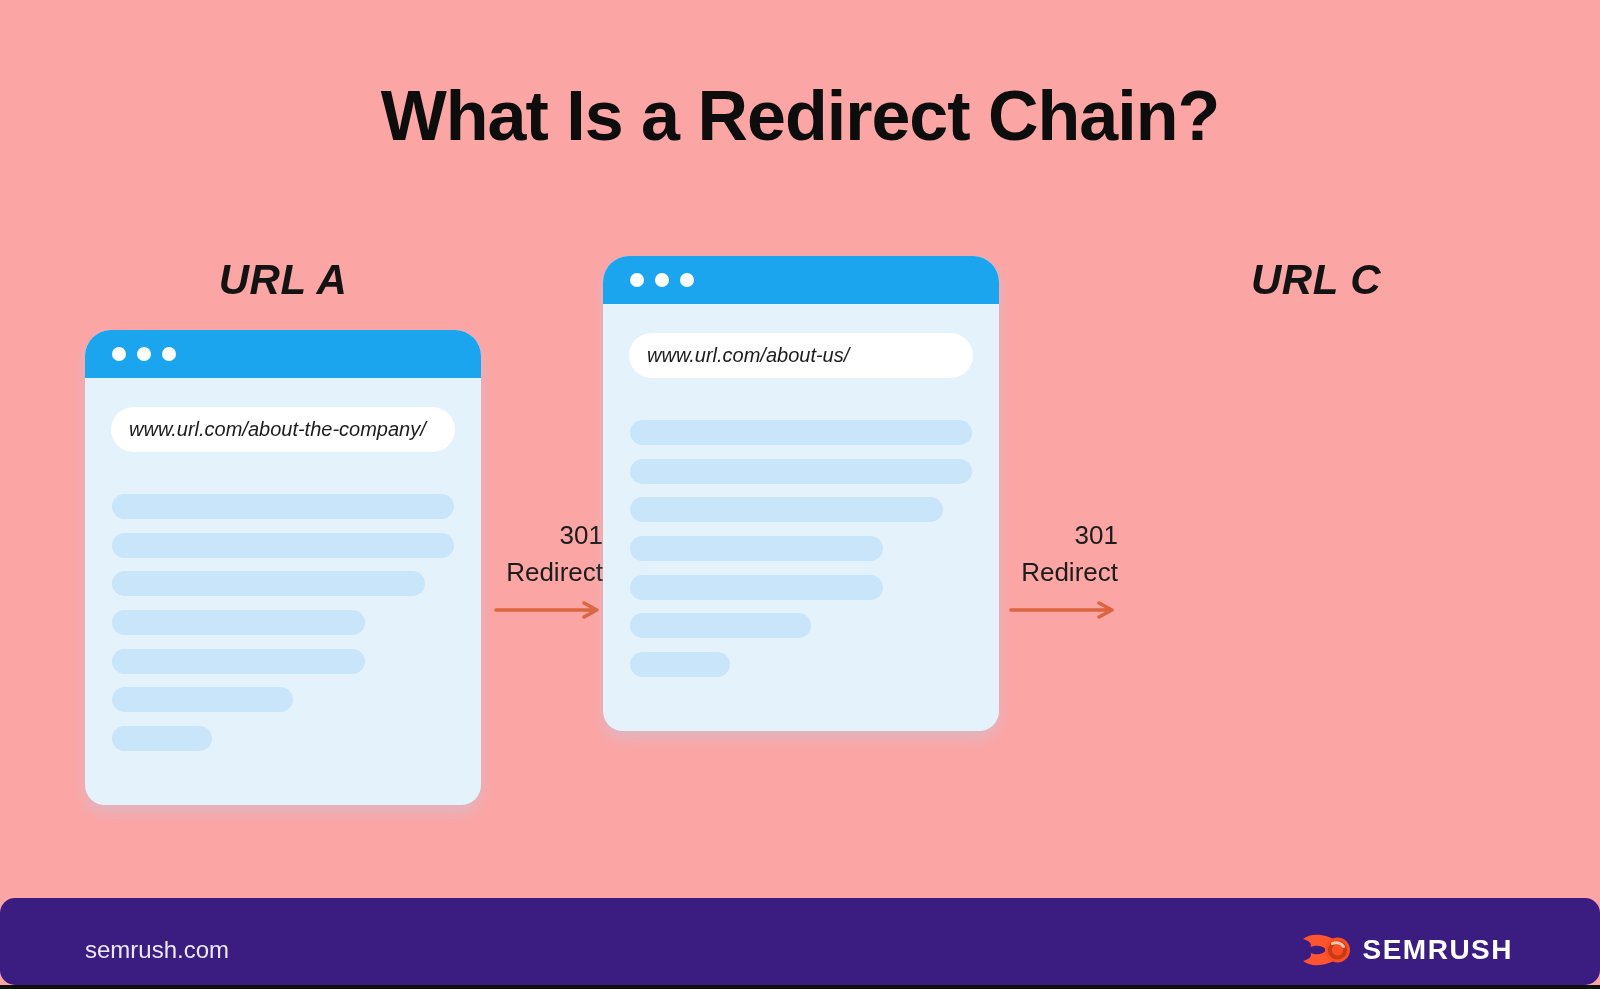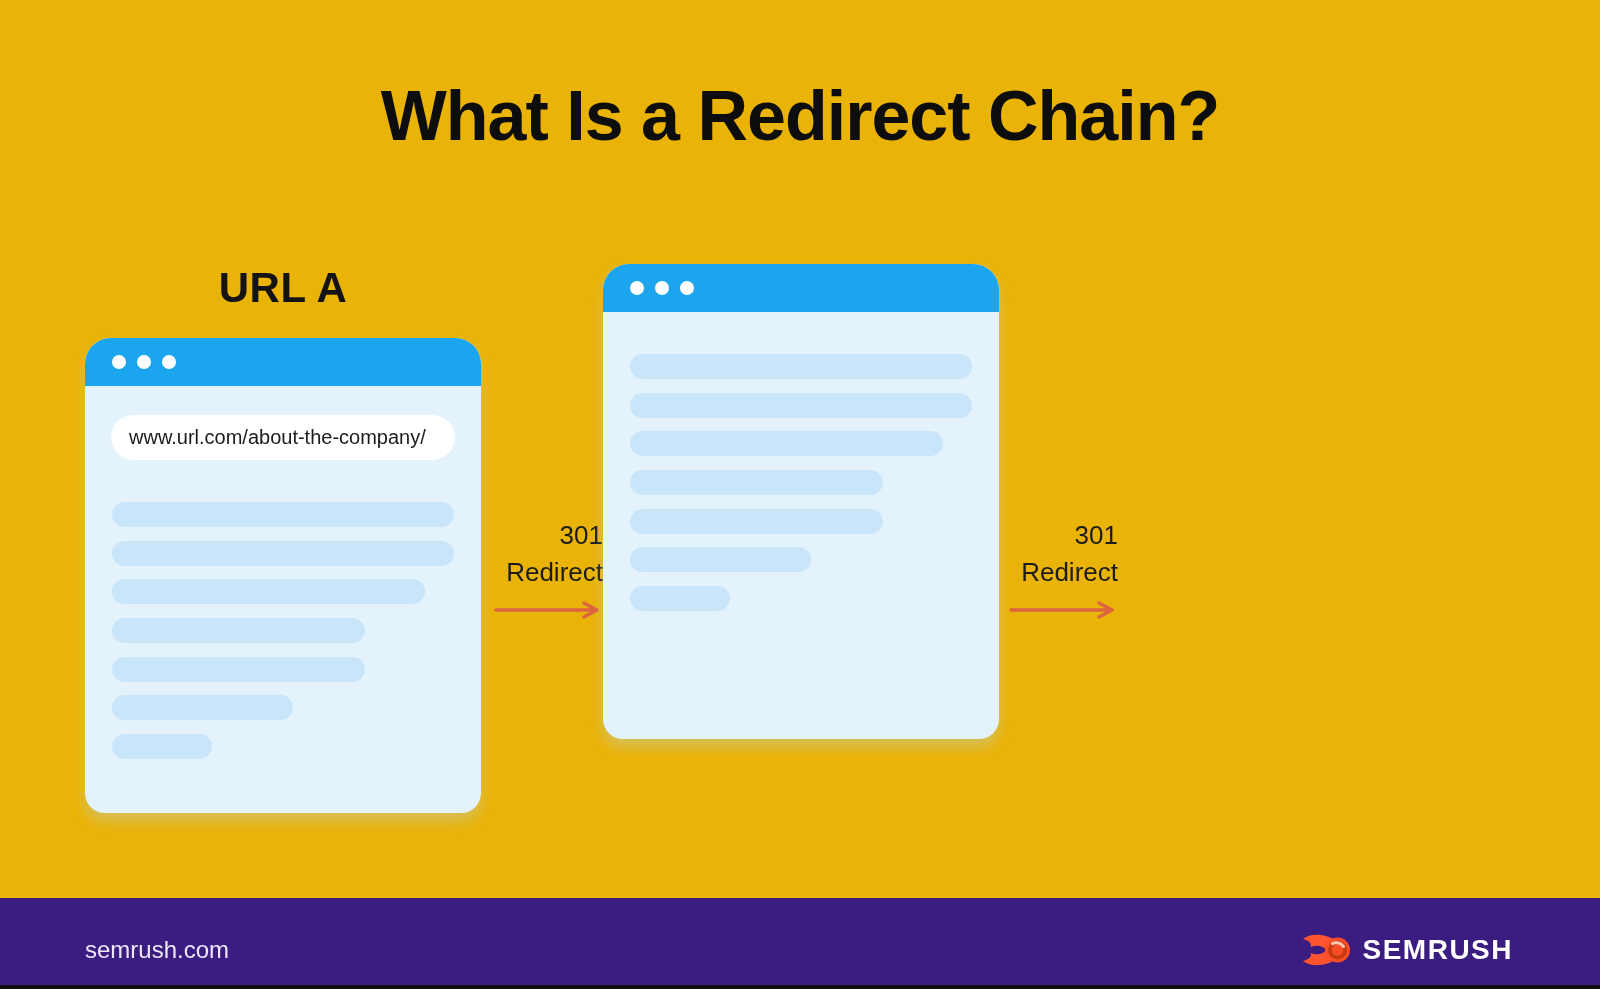--- a/index.html
+++ b/index.html
@@ -1,40 +1,40 @@
 <!DOCTYPE html>
 <html><head>
 <meta charset="utf-8">
 <style>
   html, body { margin: 0; padding: 0; background: #ffffff; }
   .canvas {
     position: relative;
     width: 1600px;
     height: 989px;
-    background: #eab308;
+    background: #fca5a5;
     overflow: hidden;
     font-family: "Liberation Sans", sans-serif;
   }
 
   
   .page-title {
     position: absolute;
     top: 76px;
     left: 0;
     width: 1600px;
     margin: 0;
     text-align: center;
     font-size: 70px;
     font-weight: 700;
     letter-spacing: -1px;
     color: #0d0d0d;
   }
 
   
-  .col { position: absolute; top: 264px; width: 396px; }
+  .col { position: absolute; top: 256px; width: 396px; font-style: italic; }
   .col-a { left: 85px; }
   .col-b { left: 603px; }
   .col-c { left: 1118px; }
   .col-label {
     margin: 0 0 26px 0;
     text-align: center;
     font-size: 42px;
     font-weight: 700;
     letter-spacing: 0.5px;
     color: #131313;
@@ -104,20 +104,21 @@
     top: 898px;
     left: 0;
     width: 1600px;
     height: 87px;
     background: #3B1C80;
     display: flex;
     align-items: center;
     justify-content: space-between;
     padding: 16px 87px 0 85px;
     box-sizing: border-box;
+    border-radius: 15px;
   }
   .site-text { font-size: 24px; color: #EDE8F8; }
   .brand { display: flex; align-items: center; gap: 10px; }
   .brand-text {
     font-size: 28px;
     font-weight: 700;
     color: #ffffff;
     letter-spacing: 1.5px;
   }
   .bottom-strip {
@@ -165,20 +166,21 @@
     </svg>
   </div>
 
   <div class="col col-b">
     <div class="window">
       <div class="chrome">
         <span class="dot"></span>
         <span class="dot"></span>
         <span class="dot"></span>
       </div>
+      <div class="urlbar">www.url.com/about-us/</div>
       <div class="lines">
         <div class="line w1"></div>
         <div class="line w2"></div>
         <div class="line w3"></div>
         <div class="line w4"></div>
         <div class="line w5"></div>
         <div class="line w6"></div>
         <div class="line w7"></div>
       </div>
     </div>
@@ -186,20 +188,21 @@
 
   <div class="arrow-group ag-2">
     <div class="redirect-code">301</div>
     <div class="redirect-word">Redirect</div>
     <svg class="arrow-svg" width="110" height="20" viewBox="0 0 110 20">
       <path d="M3 10 H103 M91 3 L104 10 L91 17" stroke="#DC6540" stroke-width="3.5" fill="none" stroke-linecap="round" stroke-linejoin="round"></path>
     </svg>
   </div>
 
   <div class="col col-c">
+    <h2 class="col-label">URL C</h2>
   </div>
 
   <div class="footer">
     <div class="site-text">semrush.com</div>
     <div class="brand">
       <svg width="52" height="36" viewBox="0 0 52 36">
         <path d="M38 10 C26 1 10 1 3 7 C10 9 12 12 10.5 15 C17 12.5 23 14 25.5 17 L25.5 19 C23 22 17 23.5 10.5 21 C12 24 10 27 3 29 C10 35 26 35 38 26 Z" fill="#FF5430"></path>
         <circle cx="37.5" cy="18" r="12.5" fill="#FB4E26"></circle>
         <circle cx="37.5" cy="18" r="7.6" fill="none" stroke="#C83B12" stroke-width="4"></circle>
         <path d="M32.5 11.5 A 8.8 8.8 0 0 1 43.5 14.5" stroke="#FFC9AE" stroke-width="3" fill="none" stroke-linecap="round"></path>

